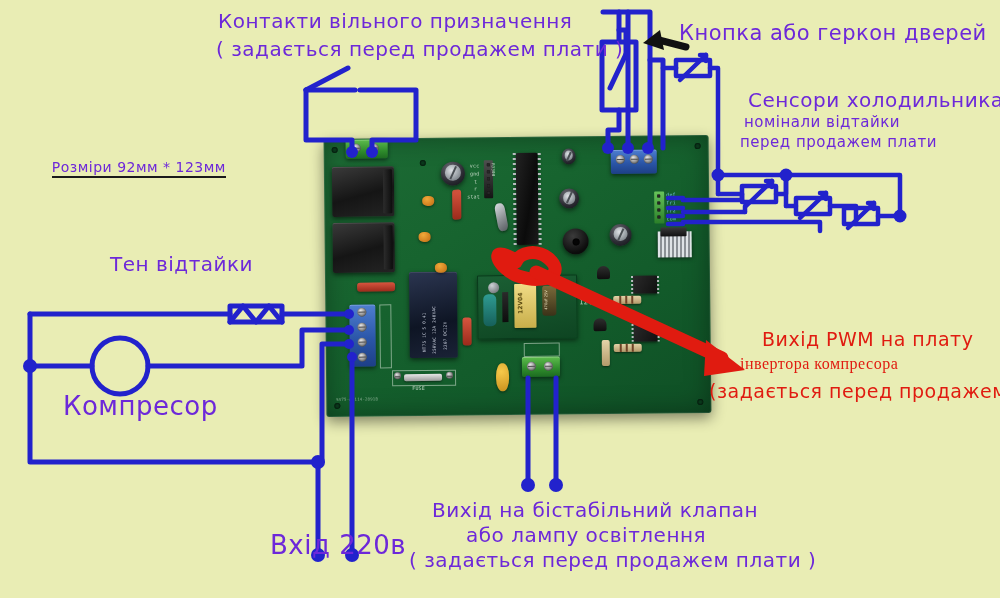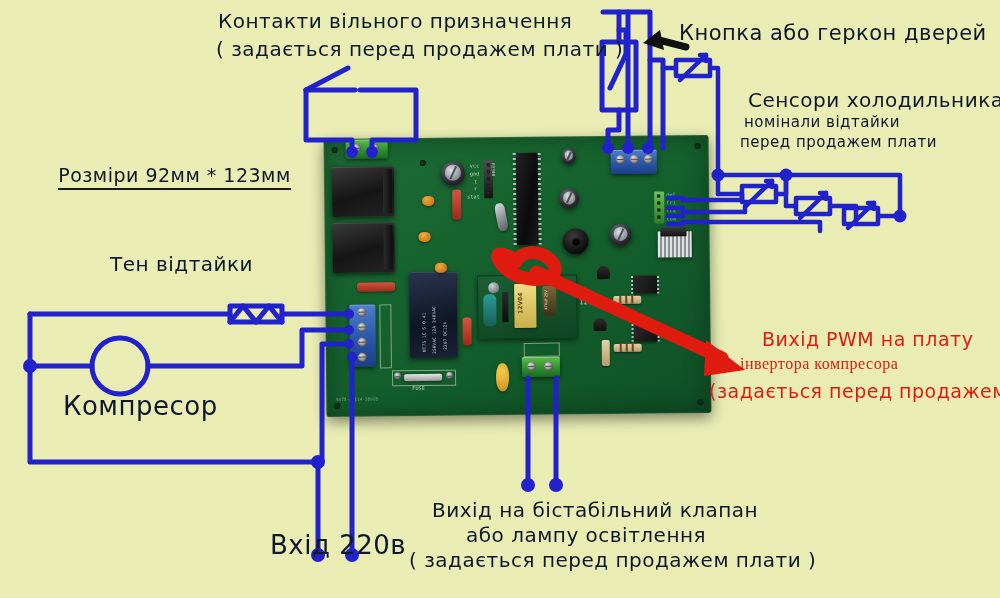--- a/index.html
+++ b/index.html
@@ -3,21 +3,21 @@
 <meta charset="utf-8">
 <style>
   html,body{margin:0;padding:0;}
   body{
     width:1000px;height:598px;overflow:hidden;position:relative;
     background:#e9edb4;
     font-family:"DejaVu Sans", sans-serif;
   }
   #stage{position:absolute;left:0;top:0;width:1000px;height:598px;}
   svg.layer{position:absolute;left:0;top:0;width:1000px;height:598px;overflow:visible;}
-  .txt{position:absolute;color:#0f172a;white-space:pre;font-family:"DejaVu Sans", sans-serif;
+  .txt{position:absolute;color:#6d28d9;white-space:pre;font-family:"DejaVu Sans", sans-serif;
        letter-spacing:0.5px;line-height:1.15;}
   .txt.red{color:#e01b10;}
   .underl{border-bottom:2px solid #1a1a1a;display:inline-block;padding-bottom:1px;}
 
   
   #pcb{position:absolute;left:325px;top:137px;width:385px;height:278px;
        background:linear-gradient(150deg,#1d6b35 0%,#17642f 35%,#125a2a 70%,#0f4f25 100%);
        border-radius:3px;
        box-shadow:0 5px 14px rgba(0,0,0,.45), inset 0 0 26px rgba(0,0,0,.35);
        transform:rotate(-0.6deg);}
@@ -363,21 +363,21 @@
 
   <div class="txt" style="left:218px;top:10px;font-size:20px;">Контакти вільного призначення</div>
   <div class="txt" style="left:216px;top:38px;font-size:20px;">( задається перед продажем плати )</div>
 
   <div class="txt" style="left:679px;top:21px;font-size:21px;">Кнопка або геркон дверей</div>
 
   <div class="txt" style="left:748px;top:89px;font-size:20px;">Сенсори холодильника</div>
   <div class="txt" style="left:744px;top:114px;font-size:15px;">номінали відтайки</div>
   <div class="txt" style="left:740px;top:134px;font-size:15px;">перед продажем плати</div>
 
-  <div class="txt" style="left:32px;top:143px;font-size:19px;">
+  <div class="txt" style="left:32px;top:143px;font-size:14px;">
     <span class="underl">Розміри 92мм * 123мм</span>
   </div>
 
   <div class="txt" style="left:110px;top:253px;font-size:20px;">Тен відтайки</div>
 
   <div class="txt" style="left:63px;top:392px;font-size:26px;text-align:center;">Компресор</div>
 
   <div class="txt" style="left:270px;top:531px;font-size:26px;">Вхід 220в</div>
 
   <div class="txt red" style="left:762px;top:329px;font-size:19px;">Вихід PWM на плату</div>

